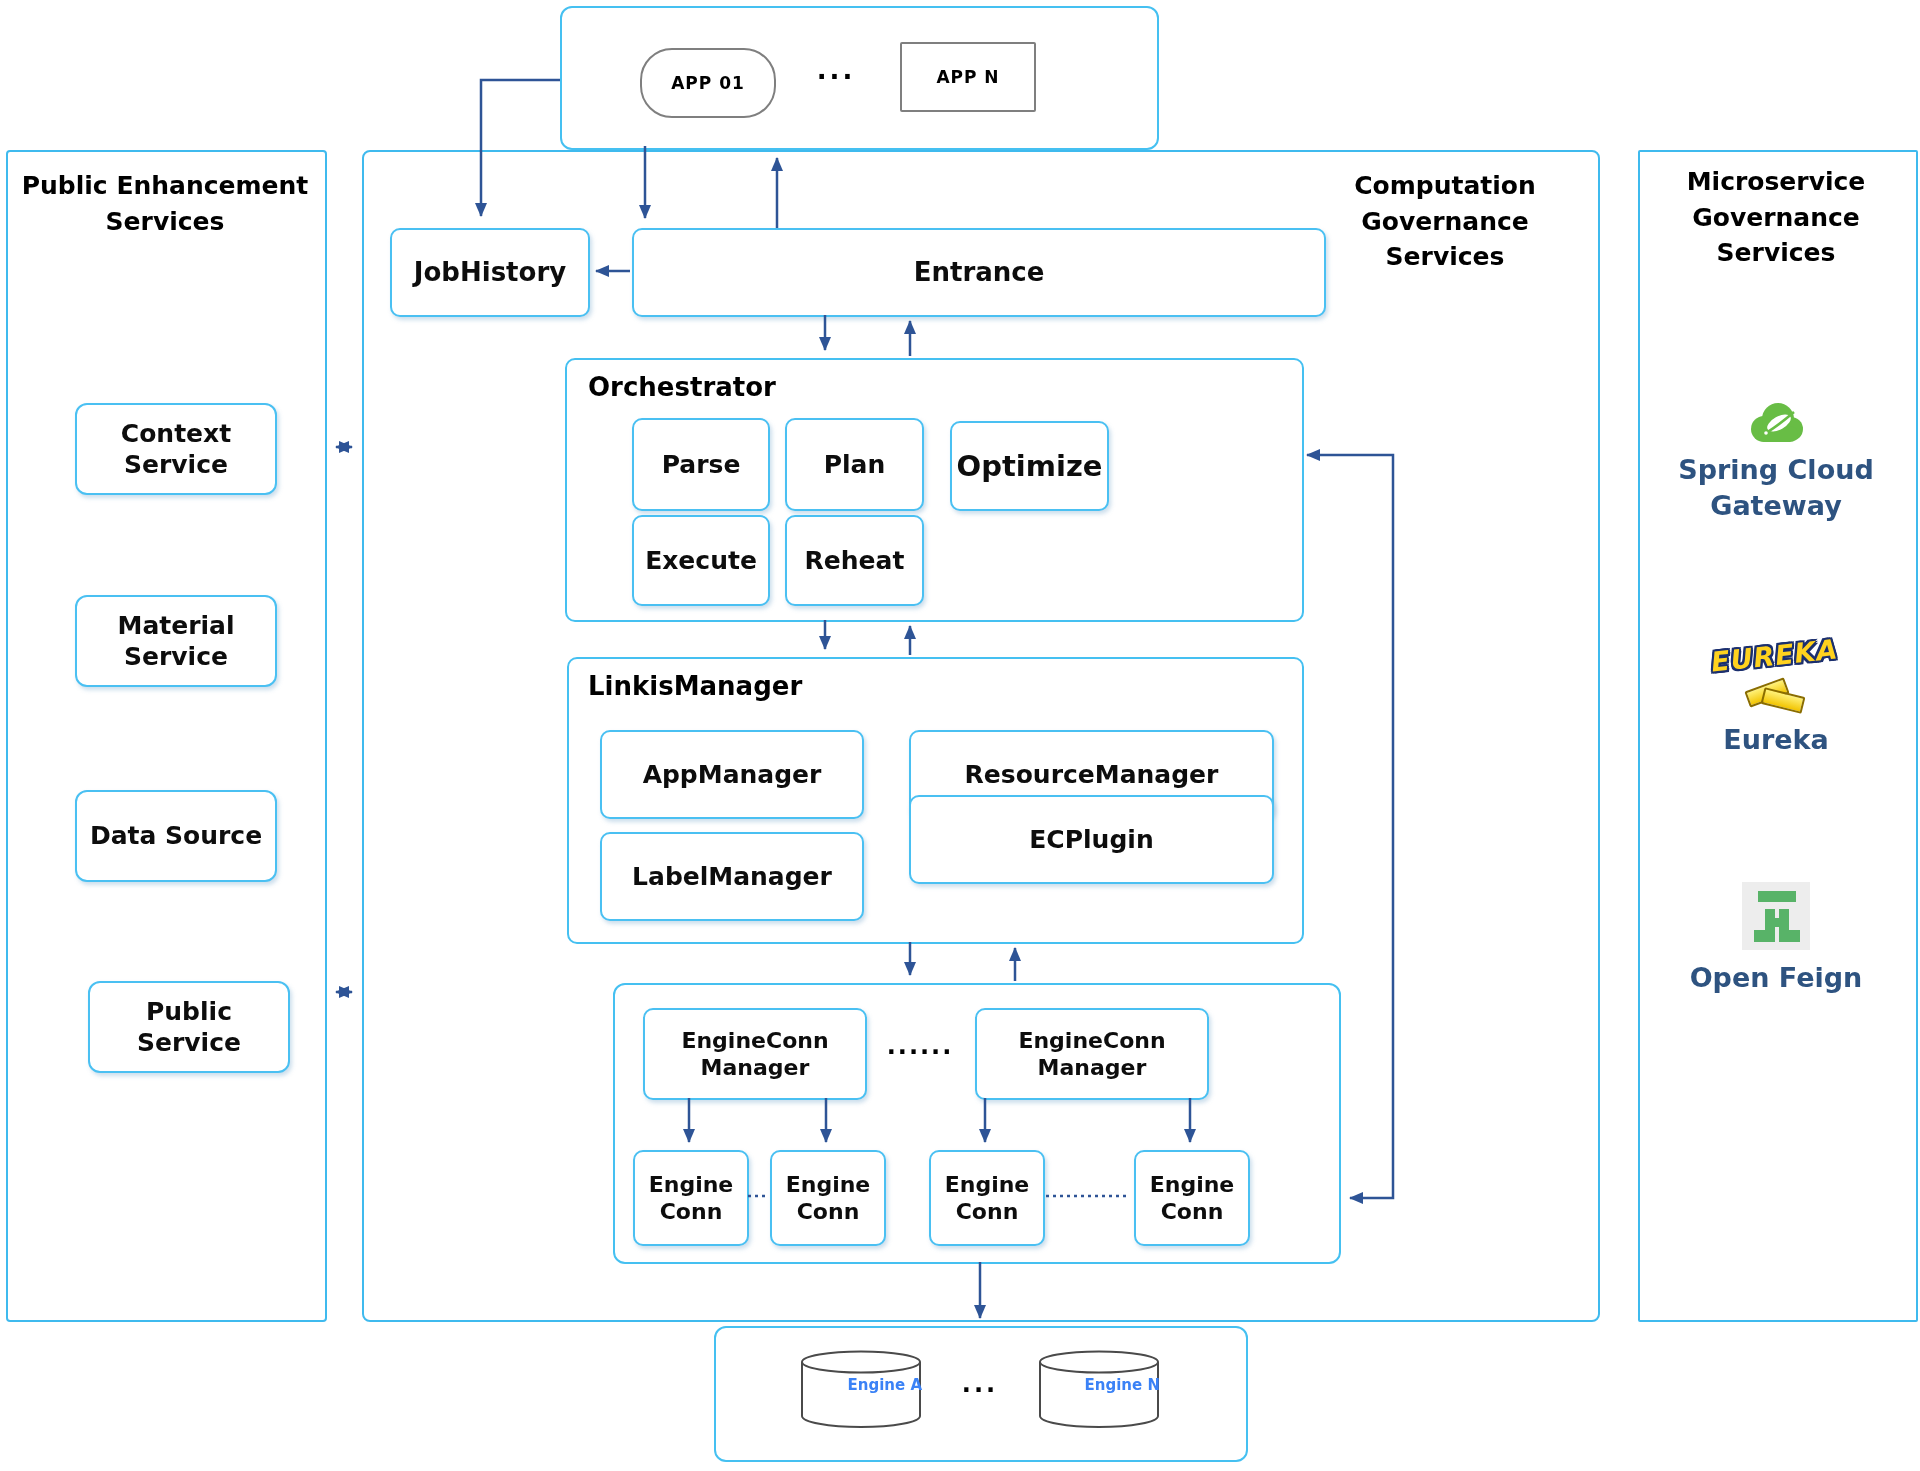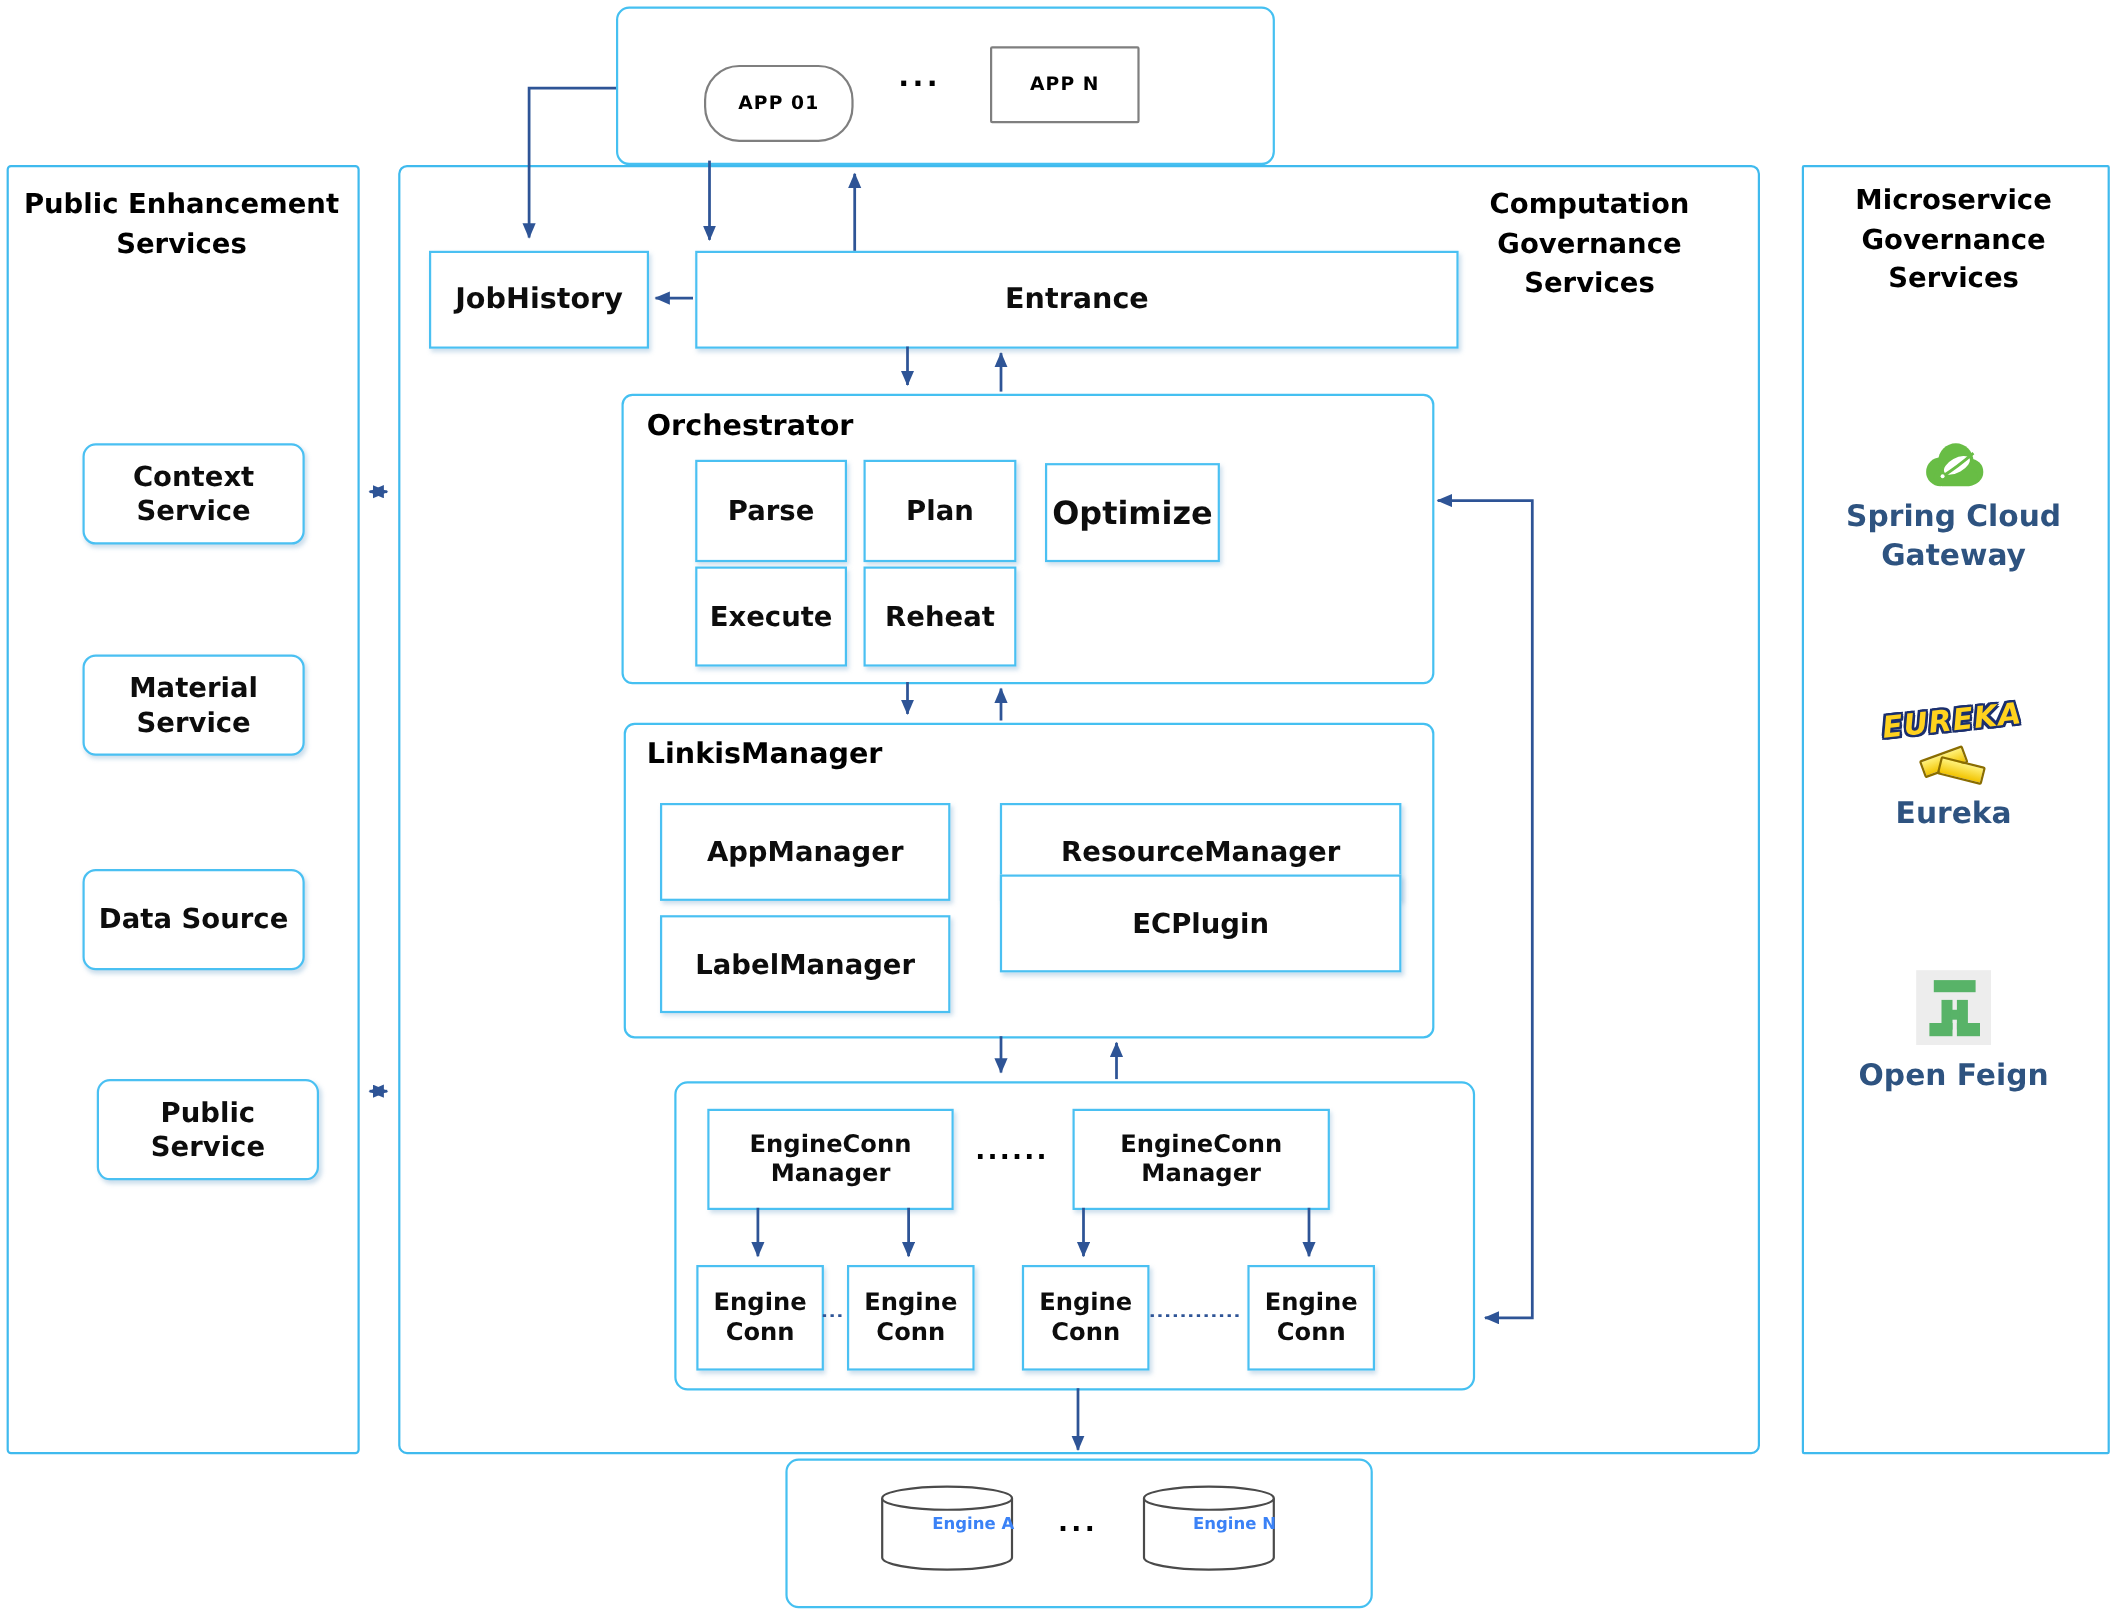--- a/index.html
+++ b/index.html
@@ -1,21 +1,21 @@
 <!DOCTYPE html>
 <html><head>
 <meta charset="utf-8">
 <style>
   html,body{margin:0;padding:0;background:#fff;}
   #canvas{position:relative;width:1920px;height:1471px;background:#fff;overflow:hidden;
           font-family:"DejaVu Sans","Liberation Sans",sans-serif;}
   .panel{position:absolute;background:#fff;border:2px solid #3fbaee;border-radius:4px;}
   .rpanel{border-radius:2px;}
   .container{position:absolute;background:#fff;border:2px solid #45c0f1;border-radius:12px;}
-  .box{position:absolute;background:#fff;border:2px solid #4ac0f2;border-radius:0;
+  .box{position:absolute;background:#fff;border:2px solid #4ac0f2;border-radius:10px;
        display:flex;align-items:center;justify-content:center;text-align:center;
        font-weight:bold;color:#0d0d0d;box-shadow:2px 3px 4px rgba(110,160,200,.35);line-height:1.25;}
   .graybox{position:absolute;background:#fff;border:2px solid #7f7f7f;border-radius:2px;
        display:flex;align-items:center;justify-content:center;font-weight:bold;color:#000;
        letter-spacing:1px;}
   .sect-title{position:absolute;font-weight:bold;color:#000;text-align:center;line-height:1.42;font-size:25px;}
   .inner-label{position:absolute;font-weight:bold;color:#000;font-size:26px;}
   .dots{position:absolute;display:flex;align-items:center;justify-content:center;
         font-weight:bold;color:#000;}
   .tech-label{position:absolute;text-align:center;font-weight:bold;color:#2e5380;font-size:27px;line-height:1.35;}
@@ -30,21 +30,21 @@
   .gold-bar{position:absolute;width:38px;height:13px;background:linear-gradient(#fff27a,#f2c400);
       border:2px solid #8a6d00;border-radius:2px;}
   .feign-icon{position:absolute;background:#ededed;}
 </style>
 </head>
 <body>
 
 <div id="canvas">
 
   <div class="container" style="left:560px;top:6px;width:595px;height:140px;"></div>
-  <div class="graybox" style="left:640px;top:59px;width:132px;height:66px;font-size:17px;border-radius:32px;">
+  <div class="graybox" style="left:640px;top:48px;width:132px;height:66px;font-size:17px;border-radius:32px;">
     <span>APP 01</span>
   </div>
   <div class="dots" style="left:772px;top:42px;width:128px;height:56px;font-size:26px;letter-spacing:3px;">...</div>
   <div class="graybox" style="left:900px;top:42px;width:132px;height:66px;font-size:17px;">
     <span>APP N</span>
   </div>
 
   <div class="panel" style="left:6px;top:150px;width:317px;height:1168px;"></div>
   <div class="sect-title" style="left:20px;top:168px;width:290px;">Public Enhancement Services</div>
 

